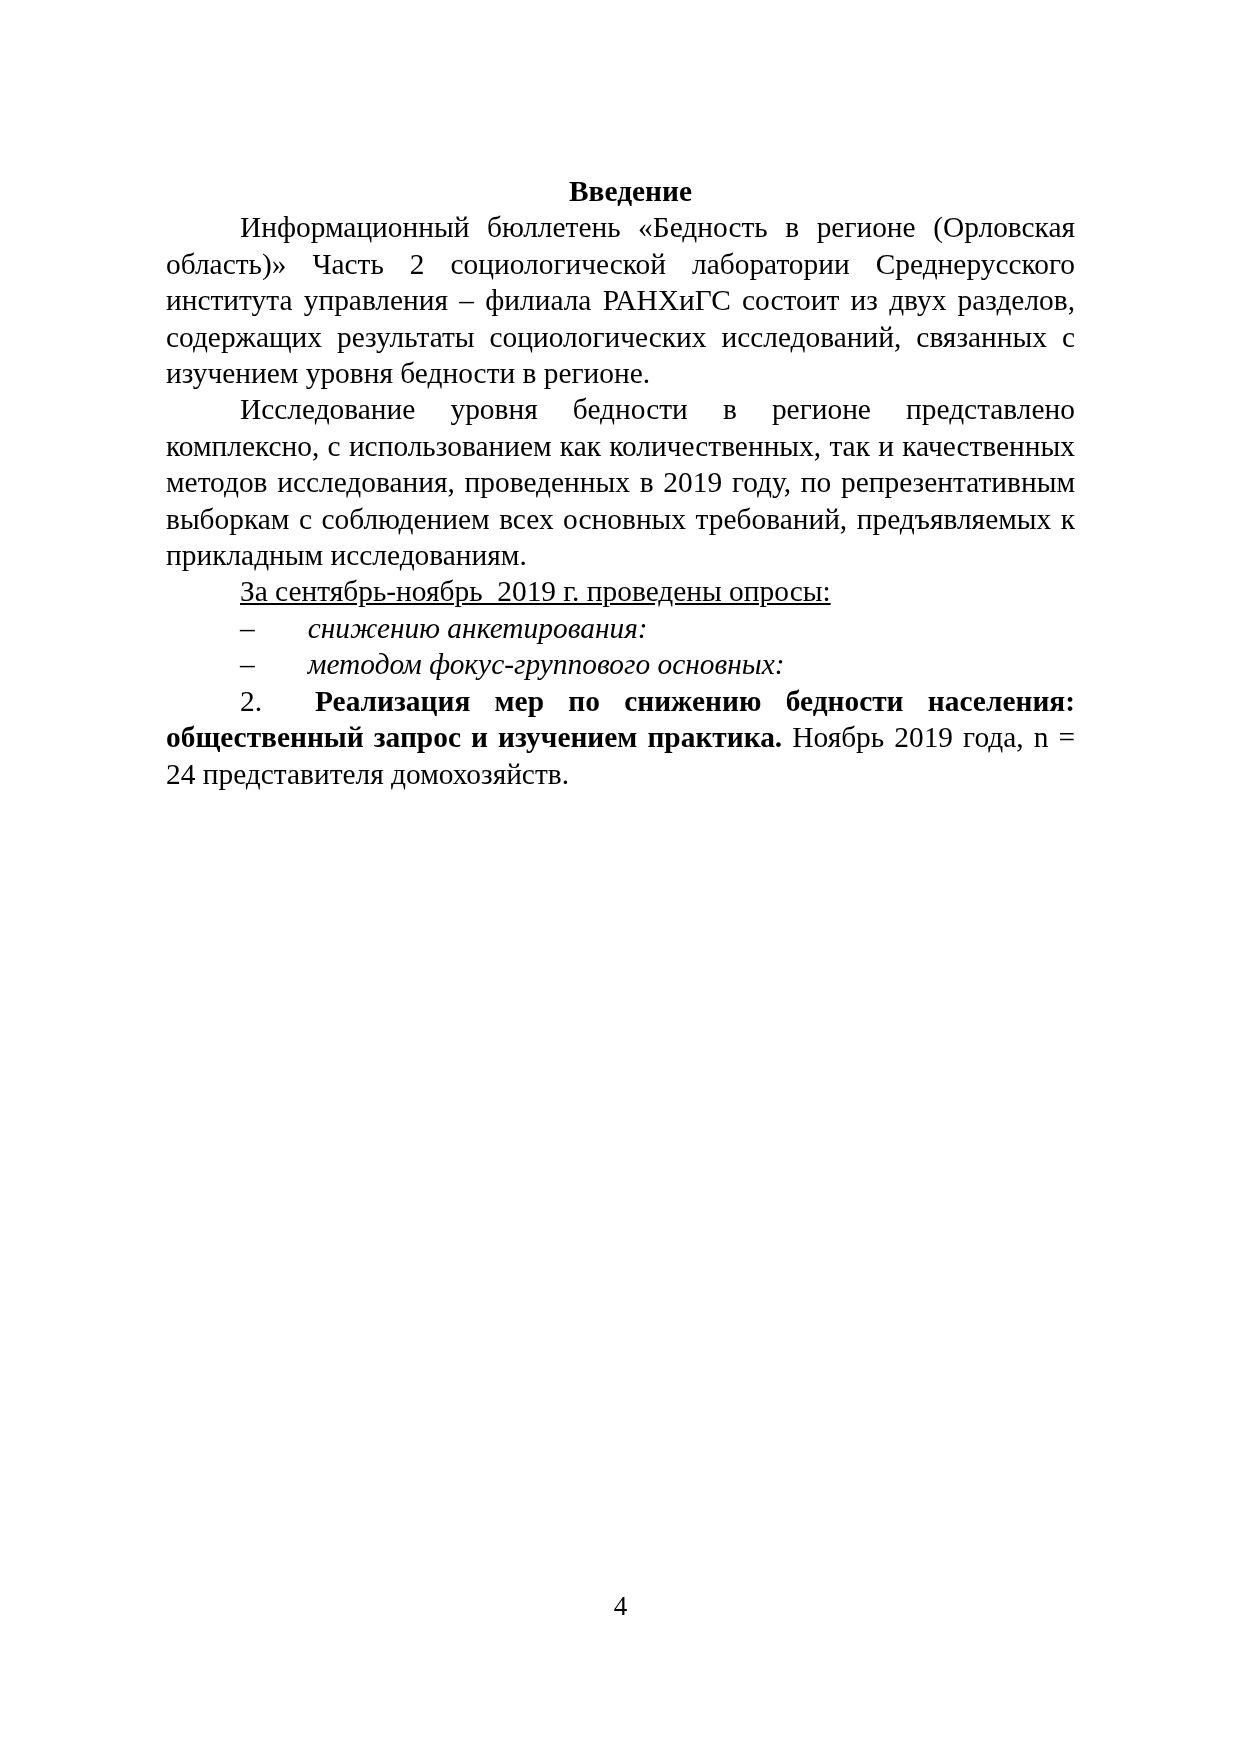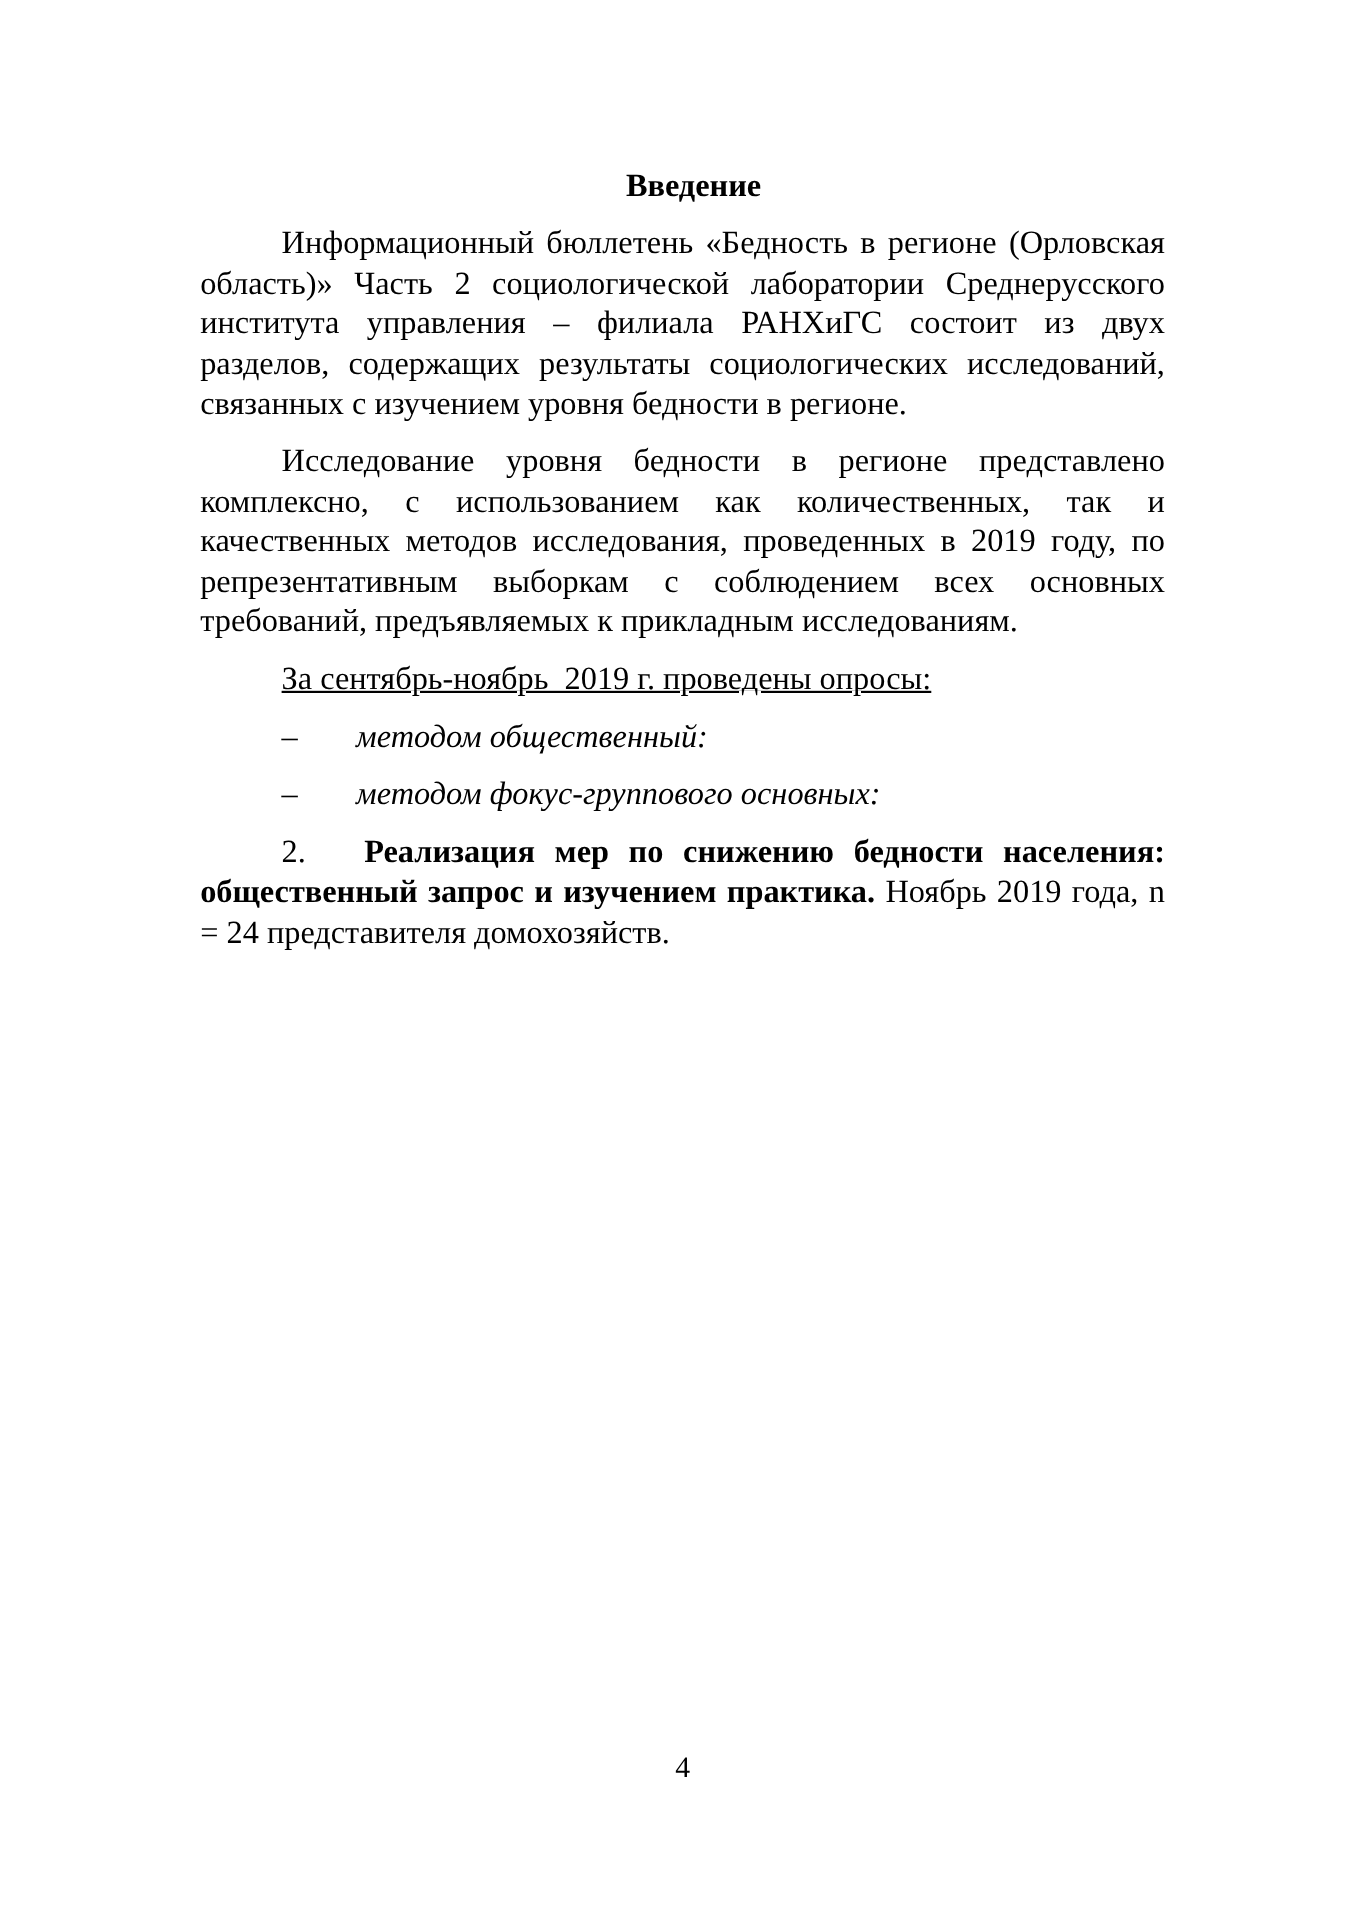--- a/index.html
+++ b/index.html
@@ -10,34 +10,34 @@
     font-family: "Liberation Serif", serif;
     color: #000000;
     overflow: hidden;
   }
   .page {
     position: absolute; inset: 0;
     background: #ffffff;
   }
   .content {
     position: absolute;
-    left: 166px; top: 151px; width: 909px;
+    left: 166px; top: 173px; width: 909px;
     font-size: 29.4px;
     line-height: 36.4px;
     text-align: justify;
   }
   .title {
     margin: 0;
     font-size: 29.4px;
     line-height: 36.4px;
     font-weight: bold;
     text-align: center;
     text-indent: 20px;
   }
-  .content p { margin: 16px; }
+  .content p { margin: 0; }
   .indent { text-indent: 74px; }
   .keep-spaces { white-space: pre-wrap; text-decoration: underline; }
   .tab { display: inline-block; width: 53px; }
   .italic { font-style: italic; }
   .bold { font-weight: bold; }
   .footer {
     position: absolute;
     left: 166px; top: 1591px; width: 909px;
     text-align: center;
     font-size: 27px;
@@ -51,21 +51,21 @@
   <div class="content">
 
     <h1 class="title">Введение</h1>
 
     <p class="indent">Информационный бюллетень «Бедность в регионе (Орловская область)» Часть 2 социологической лаборатории Среднерусского института управления – филиала РАНХиГС состоит из двух разделов, содержащих результаты социологических исследований, связанных с изучением уровня бедности в регионе.</p>
 
     <p class="indent">Исследование уровня бедности в регионе представлено комплексно, с использованием как количественных, так и качественных методов исследования, проведенных в 2019 году, по репрезентативным выборкам с соблюдением всех основных требований, предъявляемых к прикладным исследованиям.</p>
 
     <p class="indent keep-spaces">За сентябрь-ноябрь  2019 г. проведены опросы:</p>
 
-    <p class="indent"><span class="marker">–</span><span class="tab"></span><span class="italic">методом общественный:</span></p>
+    <p class="indent"><span class="marker">–</span><span class="tab"></span><span class="italic">снижению анкетирования:</span></p>
 
 
     <p class="indent"><span class="marker">–</span><span class="tab"></span><span class="italic">методом фокус-группового основных:</span></p>
 
     <p class="indent"><span class="marker">2.</span><span class="tab"></span><span class="bold">Реализация мер по снижению бедности населения: общественный запрос и изучением практика.</span><span> Ноябрь 2019 года, n = 24 представителя домохозяйств.</span></p>
 
   </div>
 
   <div class="footer">4</div>
 </div>

